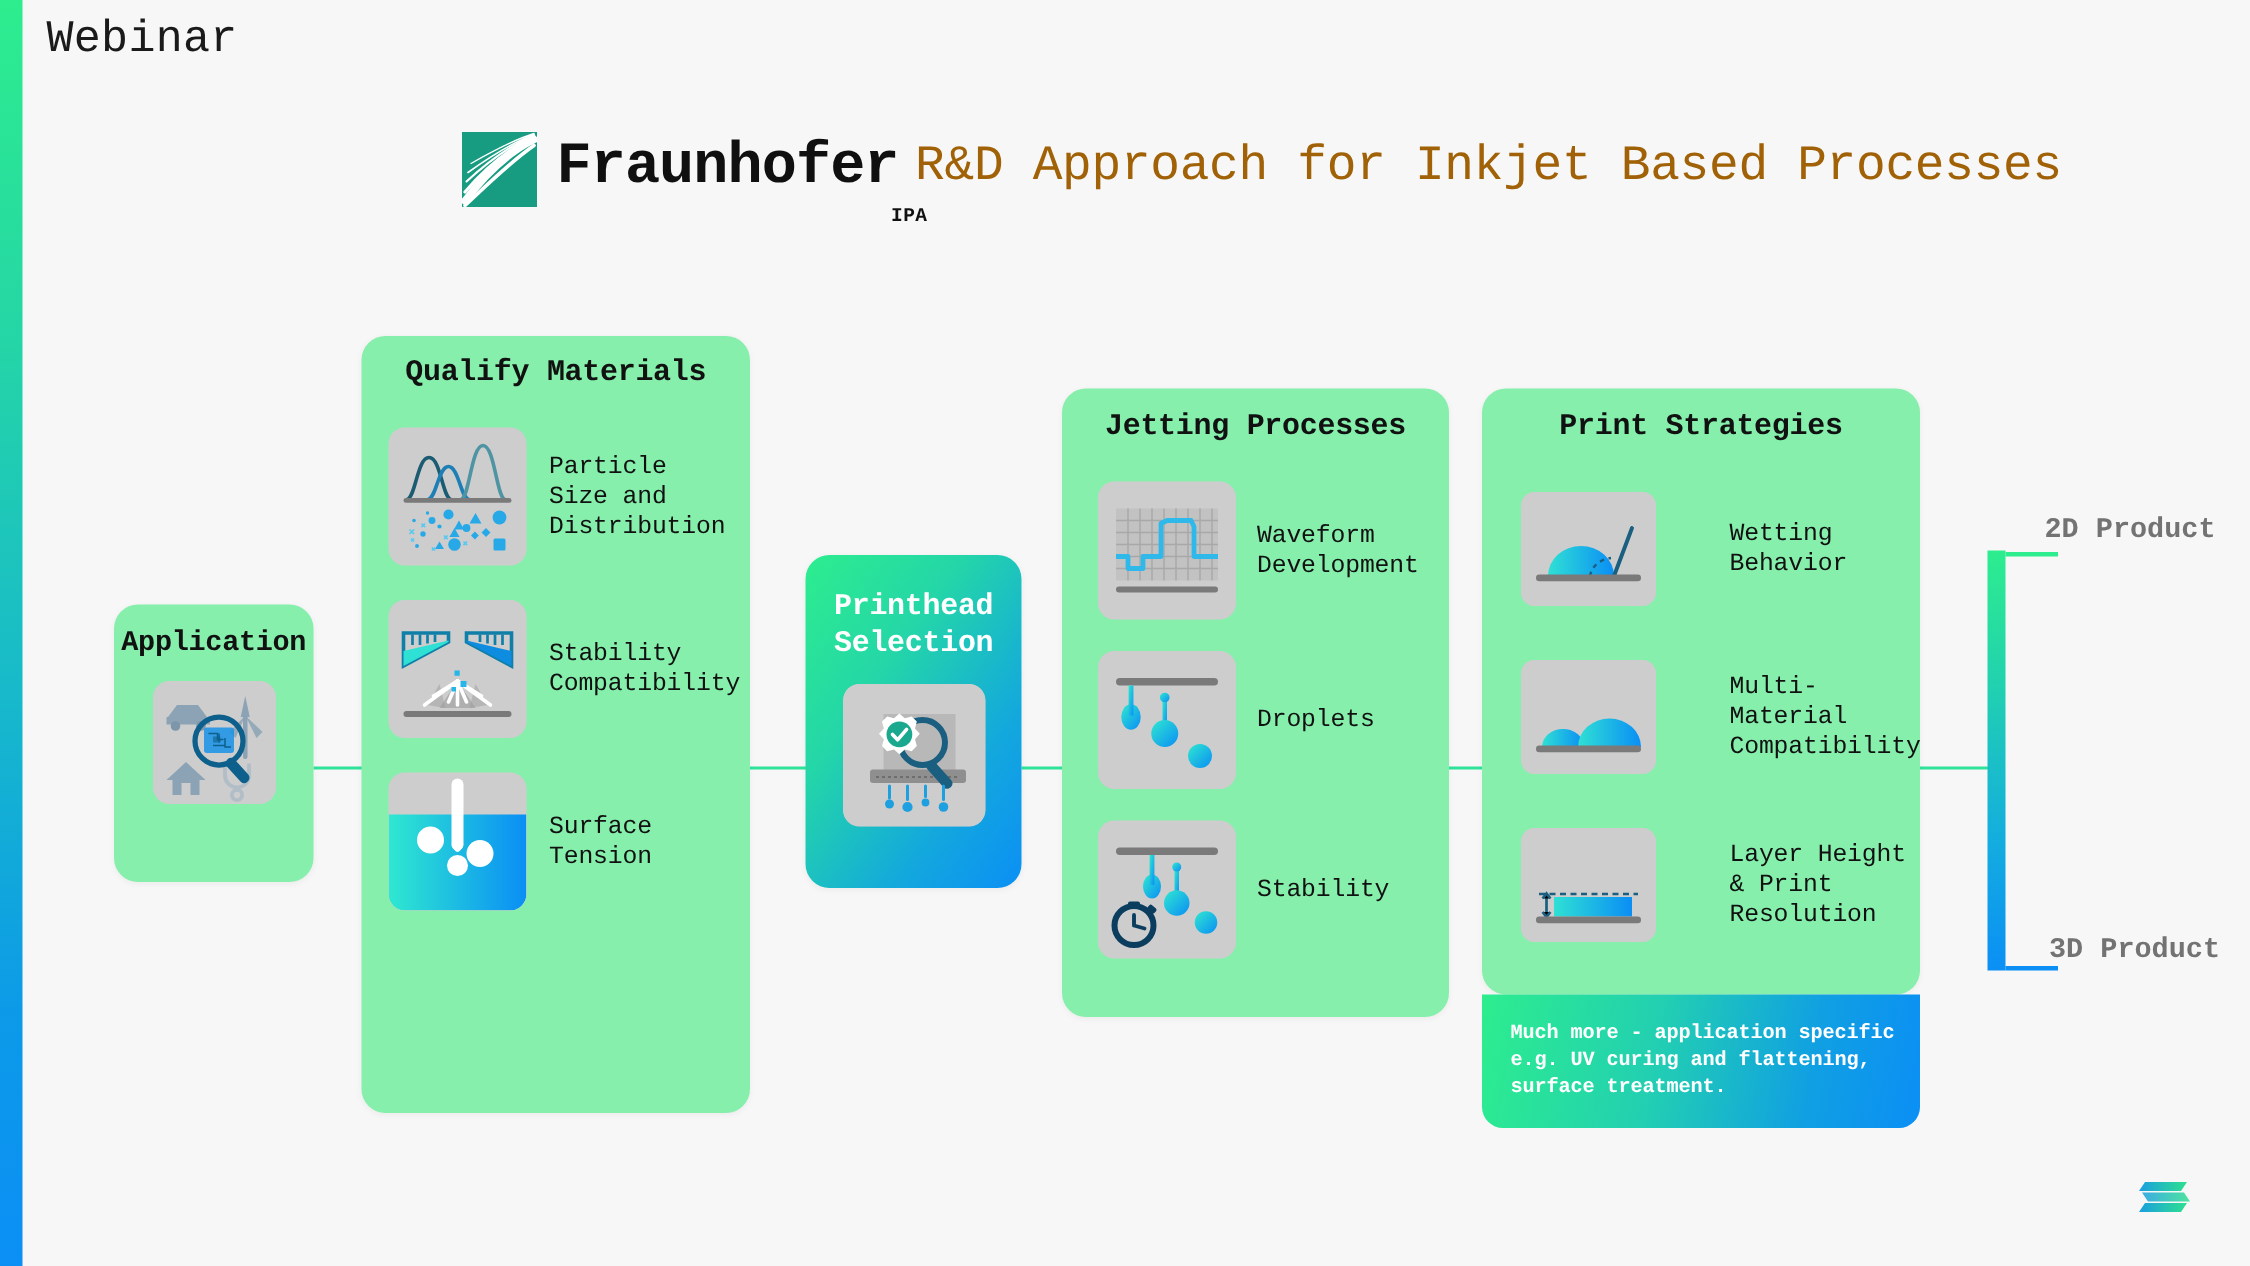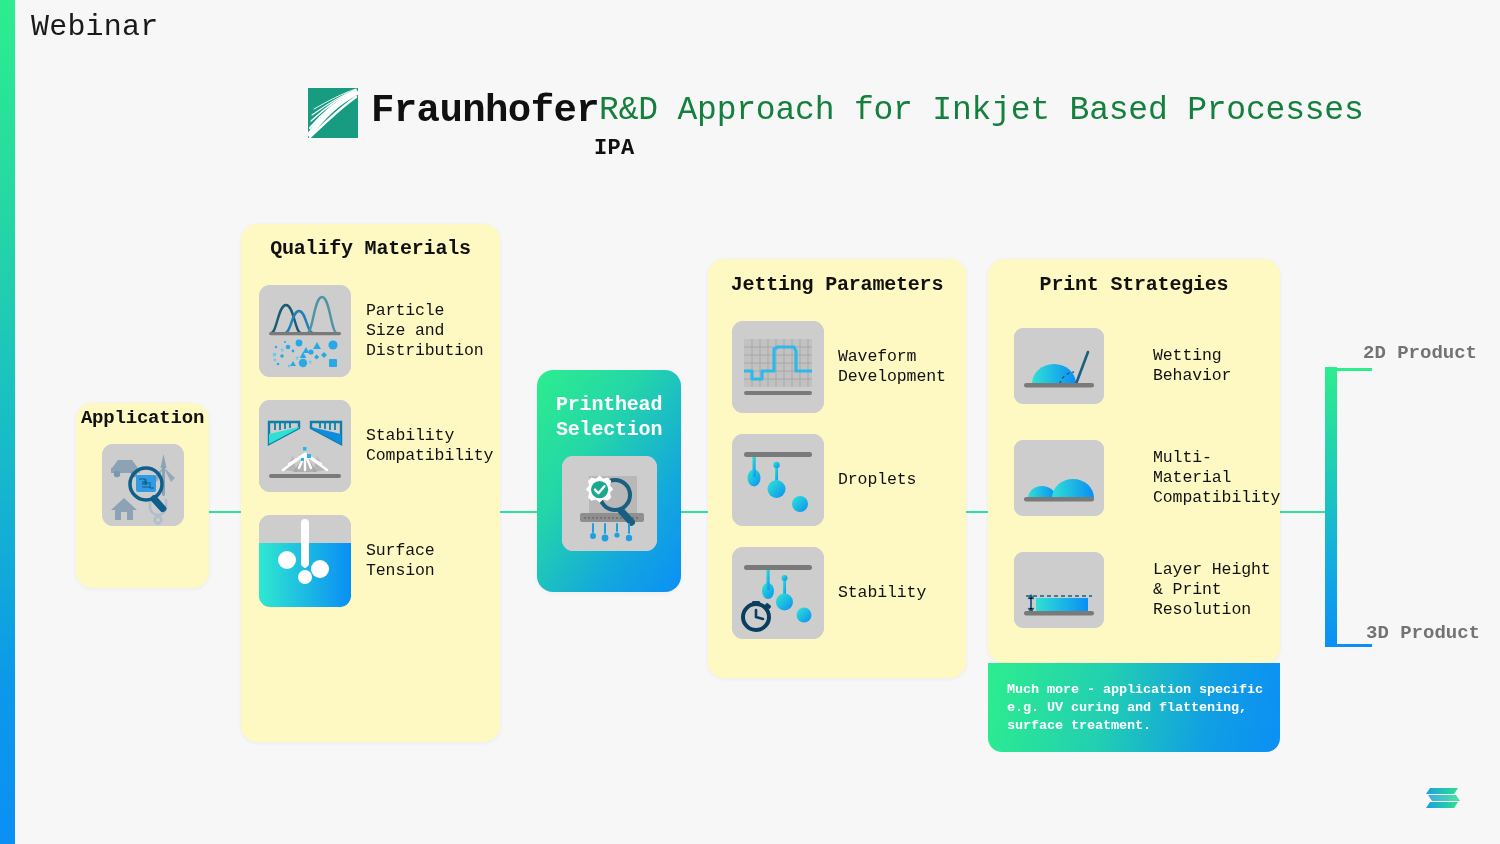--- a/index.html
+++ b/index.html
@@ -27,33 +27,33 @@
   .fh-header { position: absolute; left: 308px; top: 88px; display: flex; align-items: flex-start; }
   .fh-logo-mark { width: 50px; height: 50px; flex: 0 0 50px; position: relative; overflow: hidden; background: #179c82; }
   .fh-logo-mark svg { display: block; }
   .fh-wordwrap { margin-left: 13px; position: relative; }
   .fh-word {
     font-size: 39px; font-weight: 700; color: #101010; line-height: 46px;
     letter-spacing: -0.6px; white-space: nowrap;
   }
   .fh-inst {
     position: absolute; left: 223px; top: 48px;
-    font-size: 22px; font-weight: 700; color: #101010; letter-spacing: .3px;
+    font-size: 13px; font-weight: 700; color: #101010; letter-spacing: .3px;
   }
   .fh-subtitle {
-    font-size: 33px; font-weight: 400; color: #15803d; line-height: 46px;
-    letter-spacing: -0.2px; white-space: nowrap; 
+    font-size: 33px; font-weight: 400; color: #a16207; line-height: 46px;
+    letter-spacing: -0.2px; white-space: nowrap; margin-left: 11px;
   }
 
   
   .connector { position: absolute; height: 2px; background: #2fe39a; }
 
   
   .card {
-    position: absolute; background: #fef9c3; border-radius: 16px;
+    position: absolute; background: #86efac; border-radius: 16px;
     box-shadow: 0 1px 4px rgba(0,0,0,.05);
   }
   .card-title {
     text-align: center; font-size: 20px; font-weight: 700; color: #111;
     letter-spacing: -.2px;
   }
 
   
   .item-row { display: flex; align-items: center; }
   .icon-tile {
@@ -61,21 +61,21 @@
     position: relative; overflow: hidden;
   }
   .icon-tile svg { display: block; width: 100%; height: 100%; }
   .item-label {
     font-size: 16.5px; line-height: 20px; color: #111; font-weight: 400;
     letter-spacing: -.1px;
   }
 
   
   #card-application { left: 76px; top: 403px; width: 133px; height: 185px; }
-  #card-application .card-title { margin-top: 4px; font-size: 19px; }
+  #card-application .card-title { margin-top: 14px; font-size: 19px; }
   #card-application .icon-tile { width: 82px; height: 82px; margin: 15px auto 0; }
 
   
   #card-qualify { left: 241px; top: 224px; width: 259px; height: 518px; }
   #card-qualify .card-title { margin-top: 13px; }
   #card-qualify .items { margin-top: 13px; padding-left: 18px; }
   #card-qualify .item-row { height: 115px; }
   #card-qualify .icon-tile { width: 92px; height: 92px; }
   #card-qualify .item-label { margin-left: 15px; max-width: 120px; }
 
@@ -354,21 +354,21 @@
           <circle cx="31" cy="80" r="3"></circle>
             <circle cx="43" cy="82" r="3.4"></circle>
           <circle cx="55" cy="79" r="2.6"></circle>
             <circle cx="67" cy="82" r="3.2"></circle>
         </g>
       </svg>
     </div>
   </div>
 
   <div class="card" id="card-jetting">
-    <div class="card-title">Jetting Parameters</div>
+    <div class="card-title">Jetting Processes</div>
     <div class="items">
 
       <div class="item-row">
         <div class="icon-tile">
           <svg viewBox="0 0 92 92">
             <rect width="92" height="92" rx="11" fill="#cdcdcd"></rect>
             <rect x="12" y="18" width="68" height="48" fill="#c2c2c2"></rect>
             <g stroke="#a8a8a8" stroke-width="1">
               <path d="M12 26 h68 M12 34 h68 M12 42 h68 M12 50 h68 M12 58 h68"></path>
               <path d="M20 18 v48 M28 18 v48 M36 18 v48 M44 18 v48 M52 18 v48 M60 18 v48 M68 18 v48 M76 18 v48"></path>

